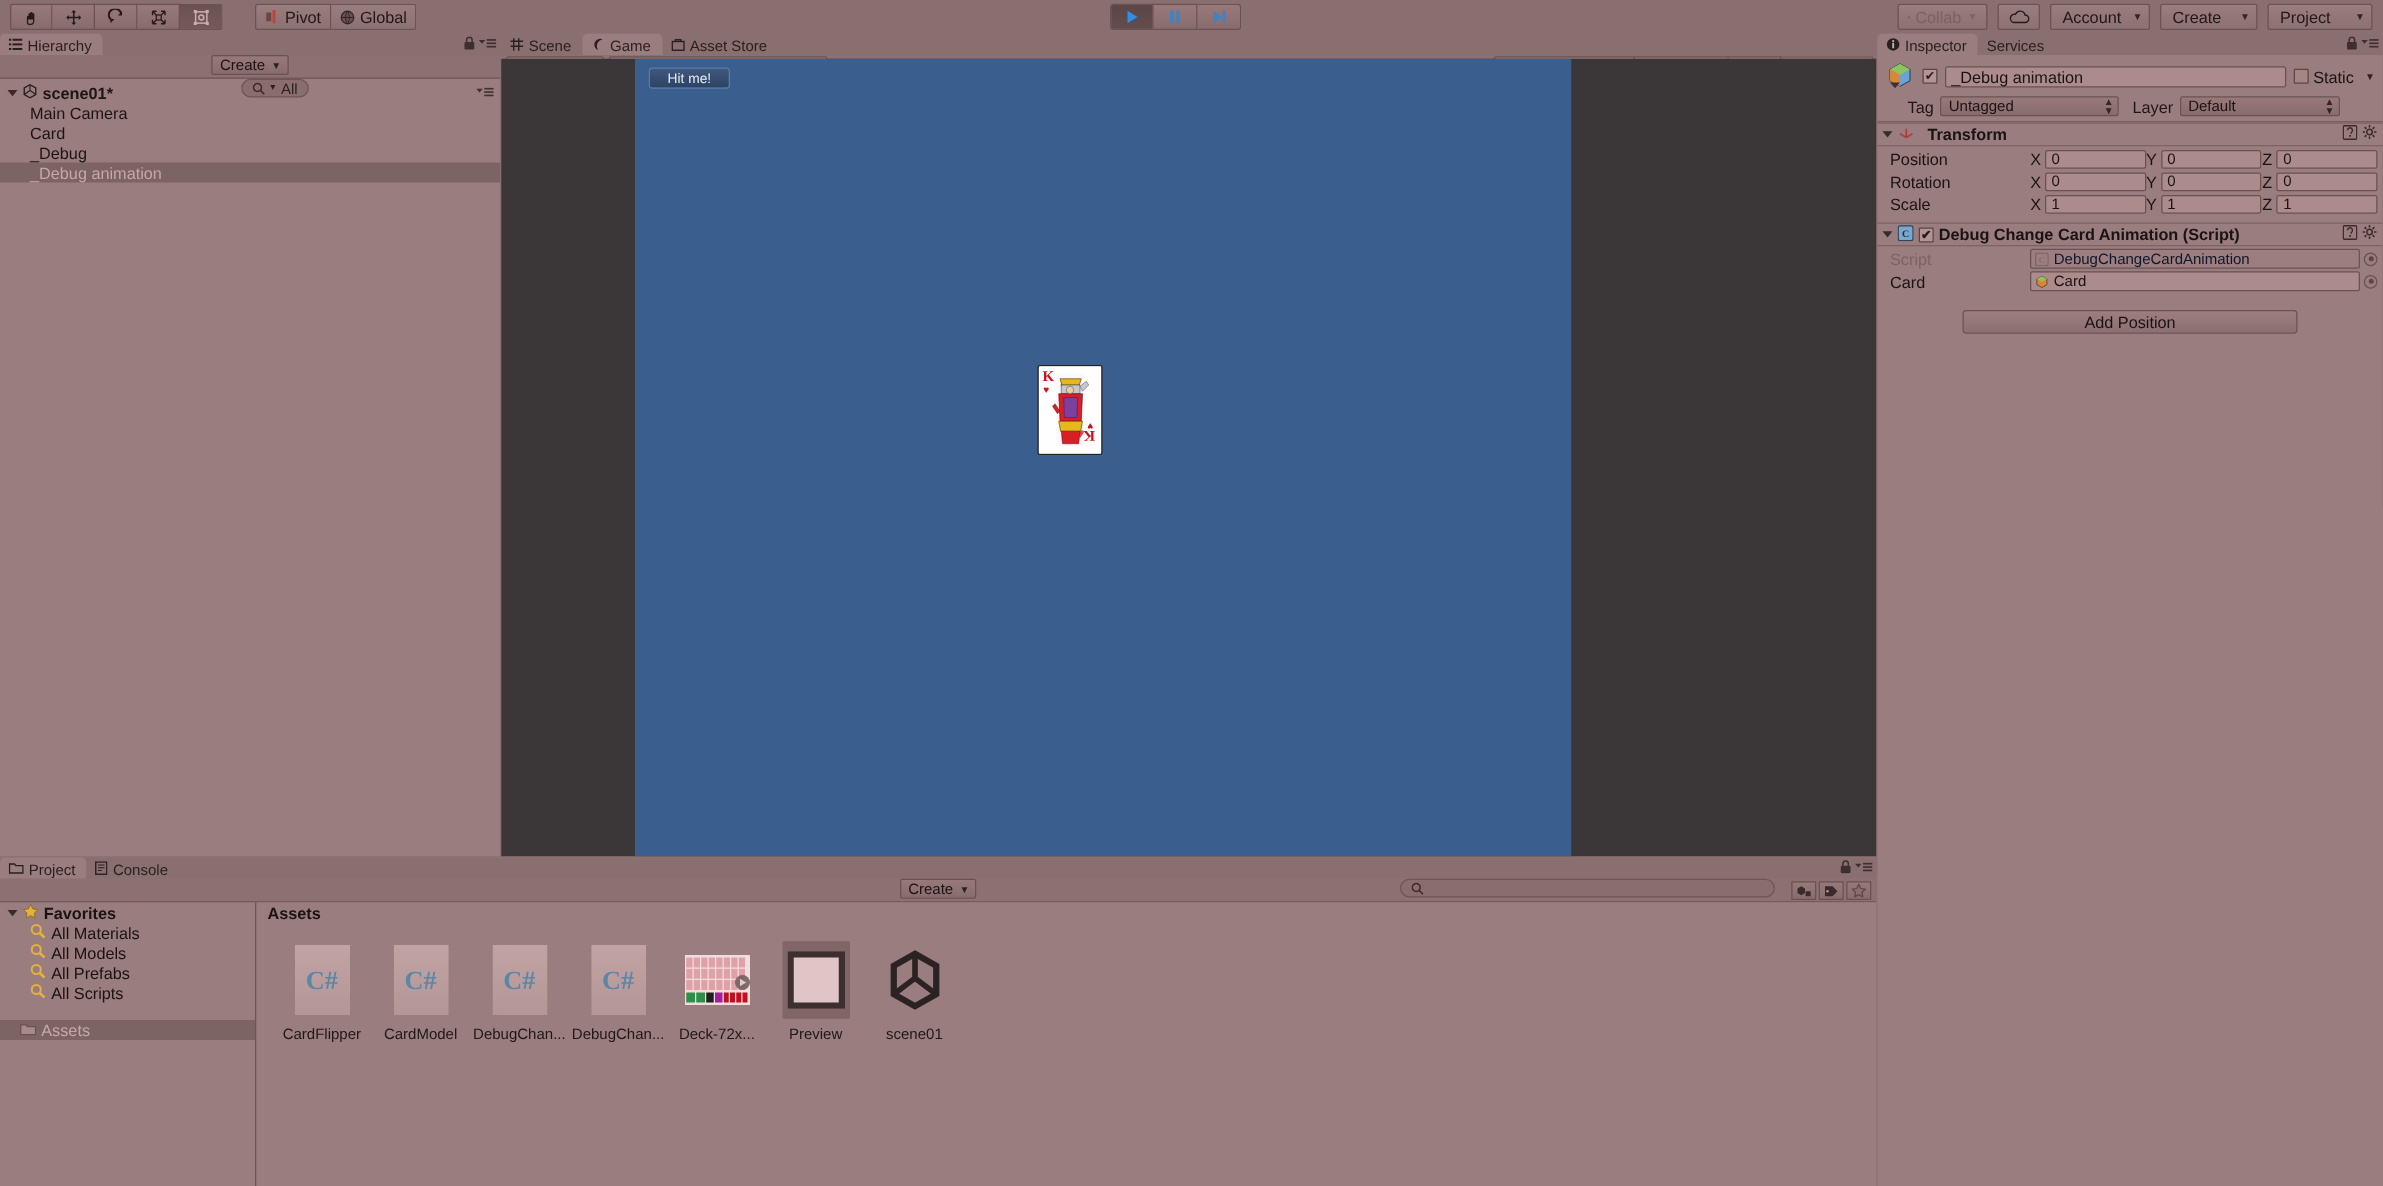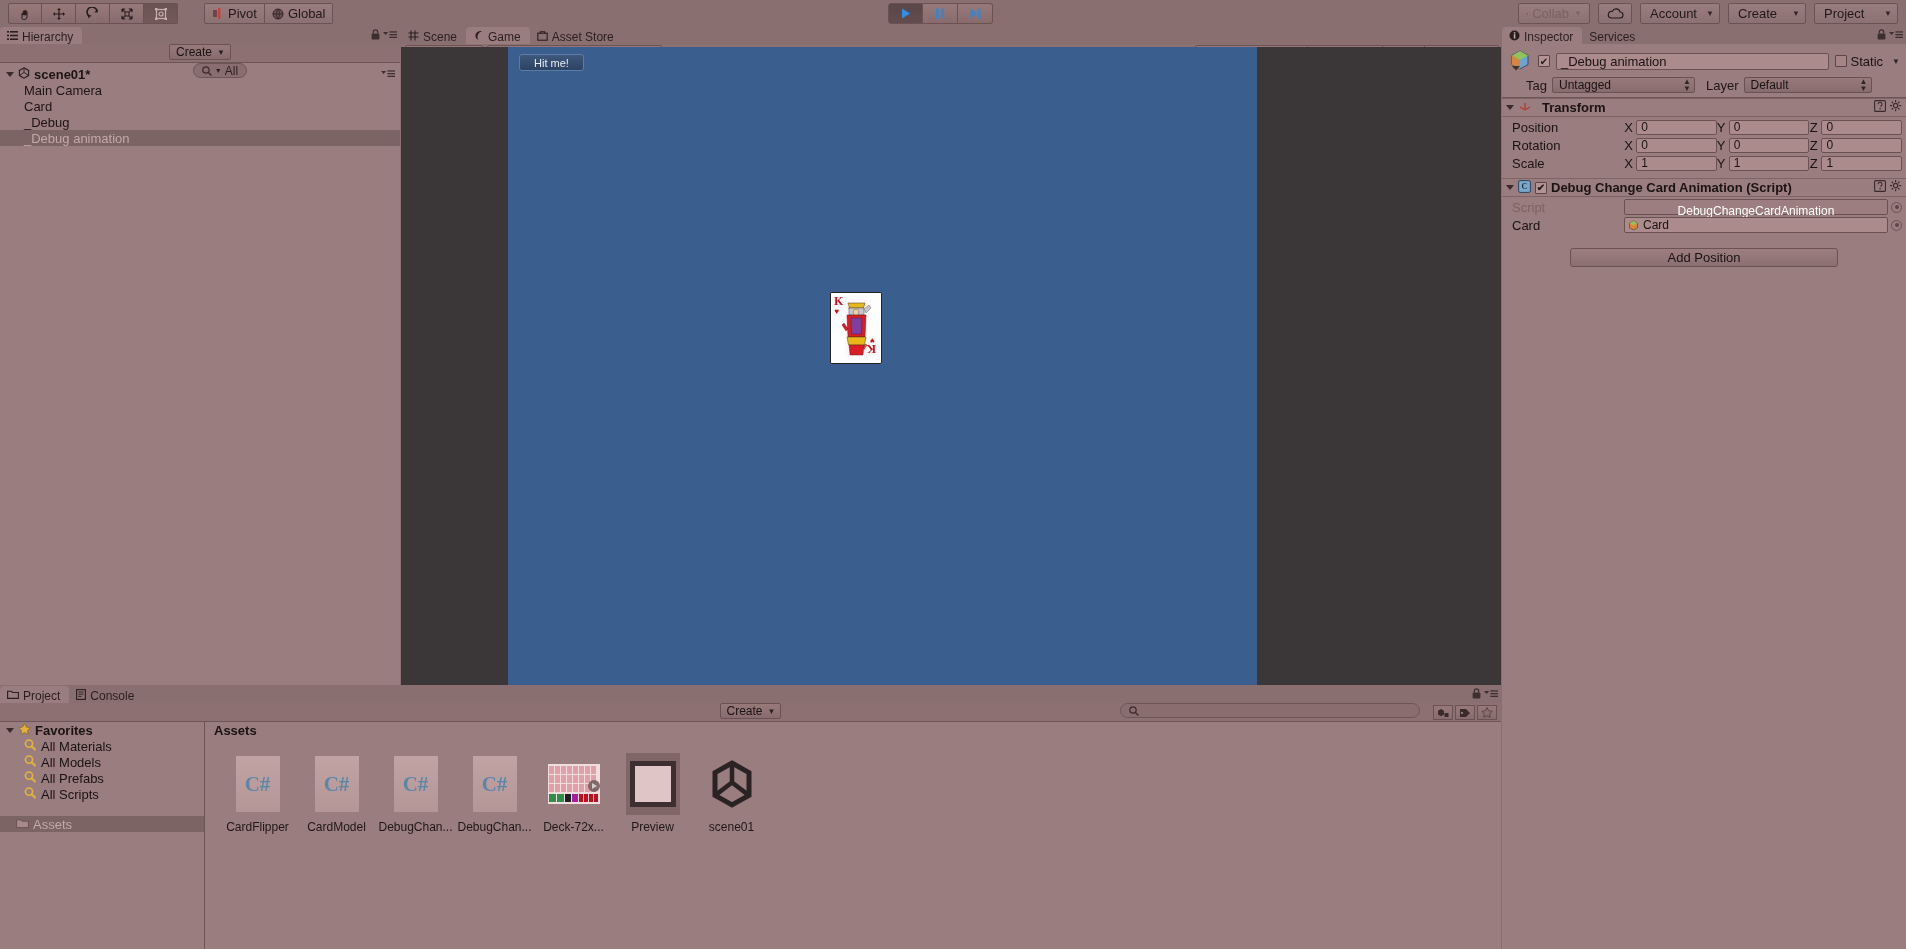--- a/index.html
+++ b/index.html
@@ -168,21 +168,21 @@
     background:#9a7d7e; border-top:1px solid #7e6364; border-bottom:1px solid #7e6364;
     padding:0 4px; font-weight:bold; font-size:13px;
   }
   .comp-body{padding:2px 4px 5px 4px;}
   .prop-row{display:flex;align-items:center;height:16px;font-size:13px;margin-bottom:2px;}
   .prop-label{width:118px;padding-left:6px;}
   .axis{display:flex;align-items:center;flex:1;gap:3px;}
   .axis span{width:9px;text-align:center;}
   .numfield{flex:1;height:15px;background:#ab8b8c;border:1px solid #6a5253;border-radius:2px;font-size:12px;display:flex;align-items:center;padding:0 3px;}
   .objfield{flex:1;height:16px;background:#a5858640;border:1px solid #6a5253;border-radius:2px;font-size:12px;display:flex;align-items:center;padding:0 3px;gap:4px;}
-  .objfield.dis{color:#ffffff;flex-direction:column;}
+  .objfield.dis{color:#0f172a;}
   .radio-o{width:11px;height:11px;border-radius:50%;border:1px solid #6a5253;margin-left:3px;display:flex;align-items:center;justify-content:center;}
   .radio-o::after{content:'';width:4px;height:4px;border-radius:50%;background:#5c4647;}
   #add-component{
     margin:8px auto 0 auto; width:268px; height:19px;
     background: linear-gradient(#9d7e7f,#8b7071);
     border:1px solid #6a5253; border-radius:3px;
     display:flex;align-items:center;justify-content:center;font-size:13px;
   }
 
   

